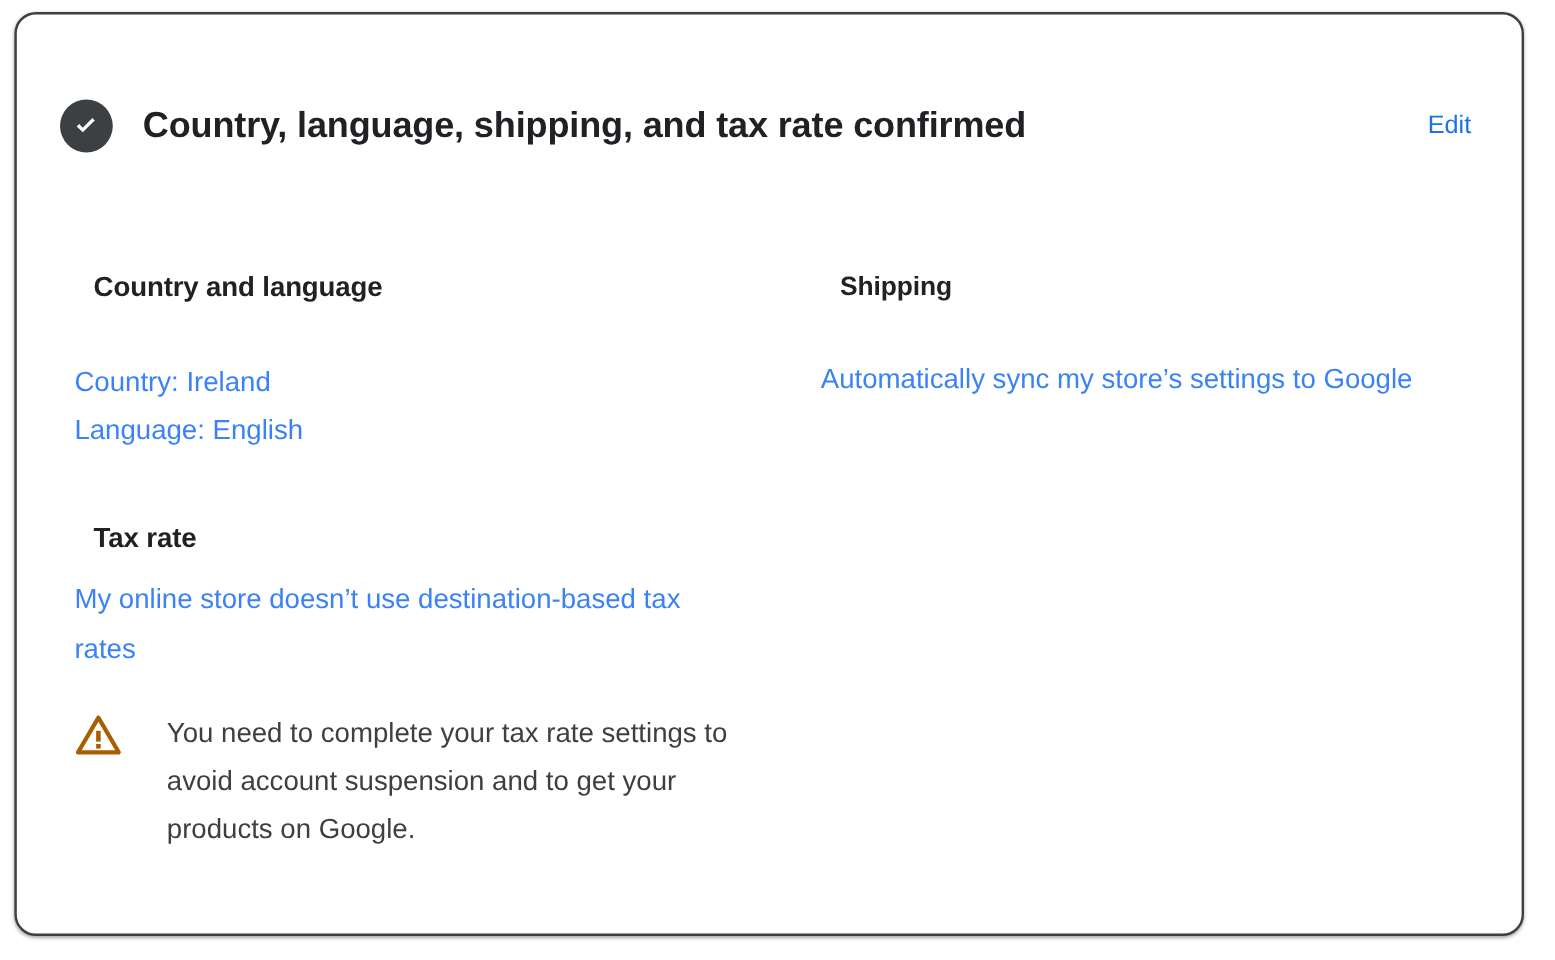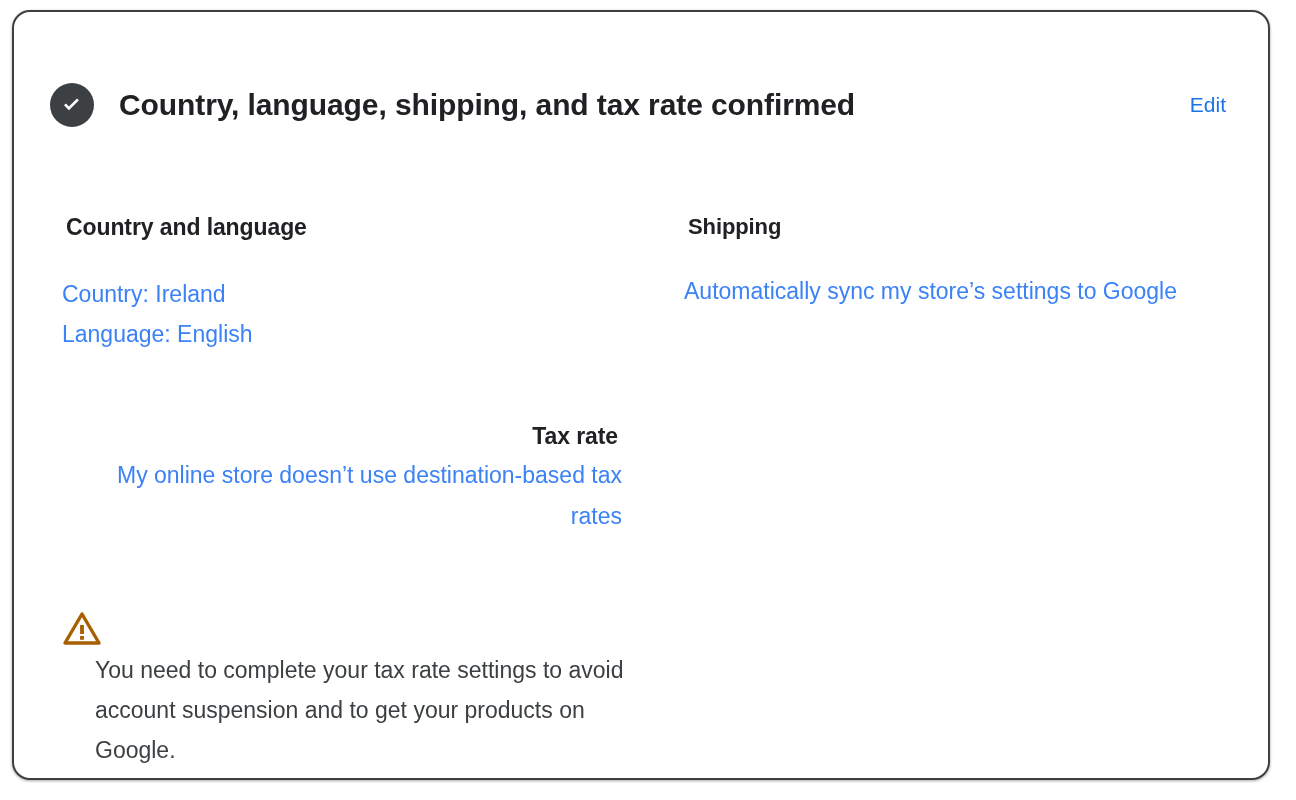--- a/index.html
+++ b/index.html
@@ -91,54 +91,52 @@
     top: 196px;
     width: 545px;
   }
 
   .section-heading {
     font-size: 23px;
     line-height: 30px;
     font-weight: 700;
     color: #202124;
     letter-spacing: -0.1px;
-    margin: 4px;
+    margin: 16px;
   }
   .col-right .section-heading { font-size: 22px; }
 
   .body-text {
     font-size: 23px;
     line-height: 40px;
     font-weight: 400;
     color: #3b82f6;
     margin: 0;
   }
 
   .col-left .heading-gap { height: 28px; }
   .col-right .heading-gap { height: 25px; }
 
   
   .tax-block {
     position: absolute;
     left: 48px;
     top: 405px;
     width: 560px;
-    text-align: right;
   }
   .tax-block .body-text { line-height: 41px; }
 
   
   .warning-row {
     position: absolute;
     left: 48px;
-    top: 594px;
+    top: 578px;
     width: 580px;
     display: flex;
     align-items: flex-start;
-    flex-direction: column;
   }
   .warn-icon {
     flex: 0 0 44px;
     width: 44px;
     height: 44px;
     display: flex;
     align-items: flex-start;
     justify-content: flex-start;
     padding-top: 4px;
     box-sizing: border-box;

